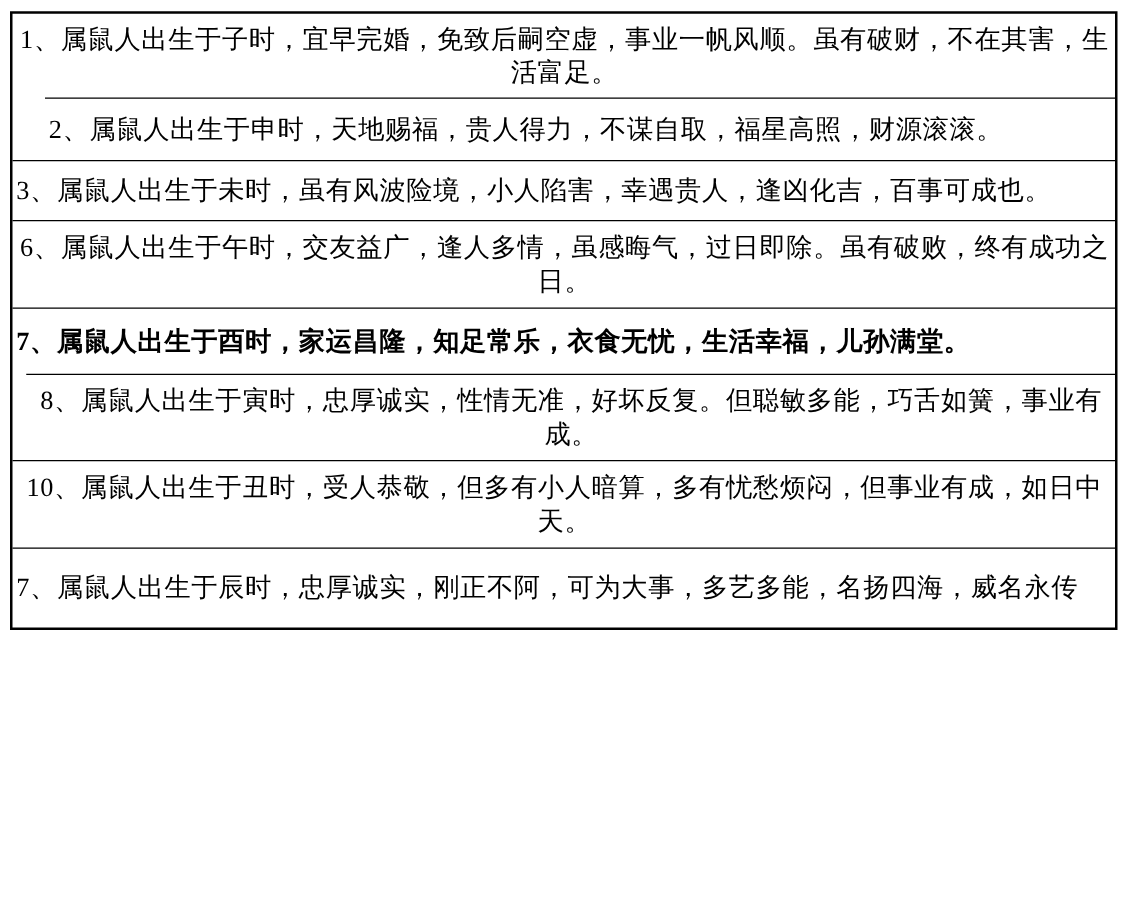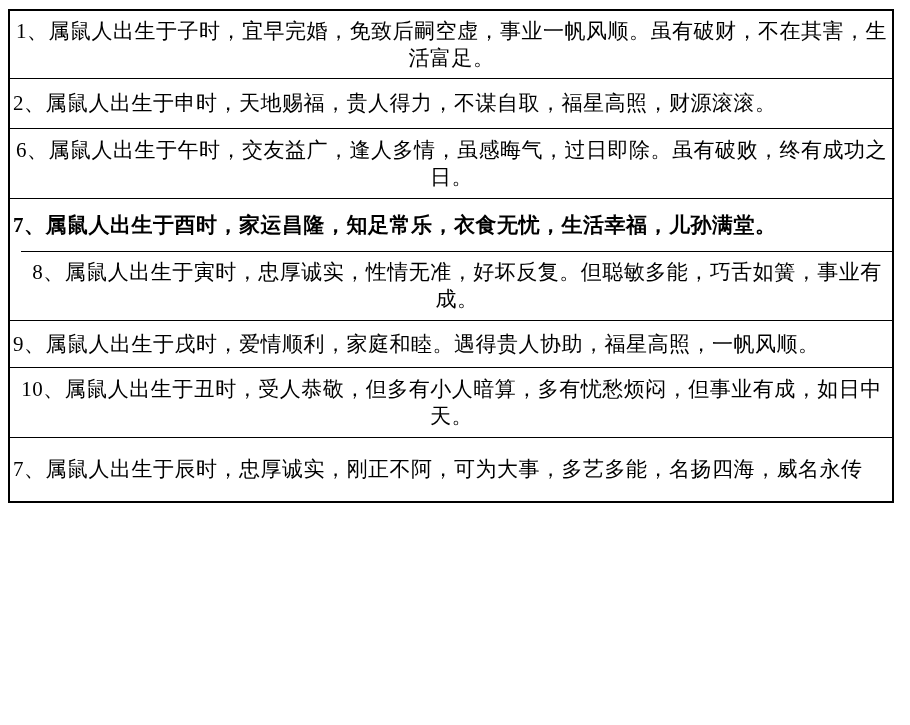--- a/index.html
+++ b/index.html
@@ -40,50 +40,50 @@
   }
   .t-row .row-text {
     font-size: 21px;
     line-height: 27px;
     letter-spacing: 0.5px;
     color: #000000;
     word-break: break-all;
   }
   
   .h67 { min-height: 67px; }
-  .h50 { min-height: 50px; }
+  .h50 { min-height: 50px; margin-left: 26px; }
   .h48 { min-height: 48px; }
   .h70 { min-height: 70px; }
   .h53 { min-height: 53px; font-weight: bold; }
   .h69 { min-height: 69px; margin-left: 11px; }
   .h47 { min-height: 47px; }
   .h64 { min-height: 64px; }
 </style>
 </head>
 <body>
 
 <div id="page">
   <div class="fortune-table">
     <div class="t-row h67">
       <span class="row-text">1、属鼠人出生于子时，宜早完婚，免致后嗣空虚，事业一帆风顺。虽有破财，不在其害，生活富足。</span>
     </div>
     <div class="t-row h50">
       <span class="row-text">2、属鼠人出生于申时，天地赐福，贵人得力，不谋自取，福星高照，财源滚滚。</span>
     </div>
+    <div class="t-row h48">
+      <span class="row-text">3、属鼠人出生于未时，虽有风波险境，小人陷害，幸遇贵人，逢凶化吉，百事可成也。</span>
+    </div>
     <div class="t-row h70">
       <span class="row-text">6、属鼠人出生于午时，交友益广，逢人多情，虽感晦气，过日即除。虽有破败，终有成功之日。</span>
     </div>
     <div class="t-row h53">
       <span class="row-text">7、属鼠人出生于酉时，家运昌隆，知足常乐，衣食无忧，生活幸福，儿孙满堂。</span>
     </div>
     <div class="t-row h69">
       <span class="row-text">8、属鼠人出生于寅时，忠厚诚实，性情无准，好坏反复。但聪敏多能，巧舌如簧，事业有成。</span>
-    </div>
-    <div class="t-row h47">
-      <span class="row-text">9、属鼠人出生于戌时，爱情顺利，家庭和睦。遇得贵人协助，福星高照，一帆风顺。</span>
     </div>
     <div class="t-row h70">
       <span class="row-text">10、属鼠人出生于丑时，受人恭敬，但多有小人暗算，多有忧愁烦闷，但事业有成，如日中天。</span>
     </div>
     <div class="t-row h64">
       <span class="row-text">7、属鼠人出生于辰时，忠厚诚实，刚正不阿，可为大事，多艺多能，名扬四海，威名永传</span>
     </div>
   </div>
 </div>
 

